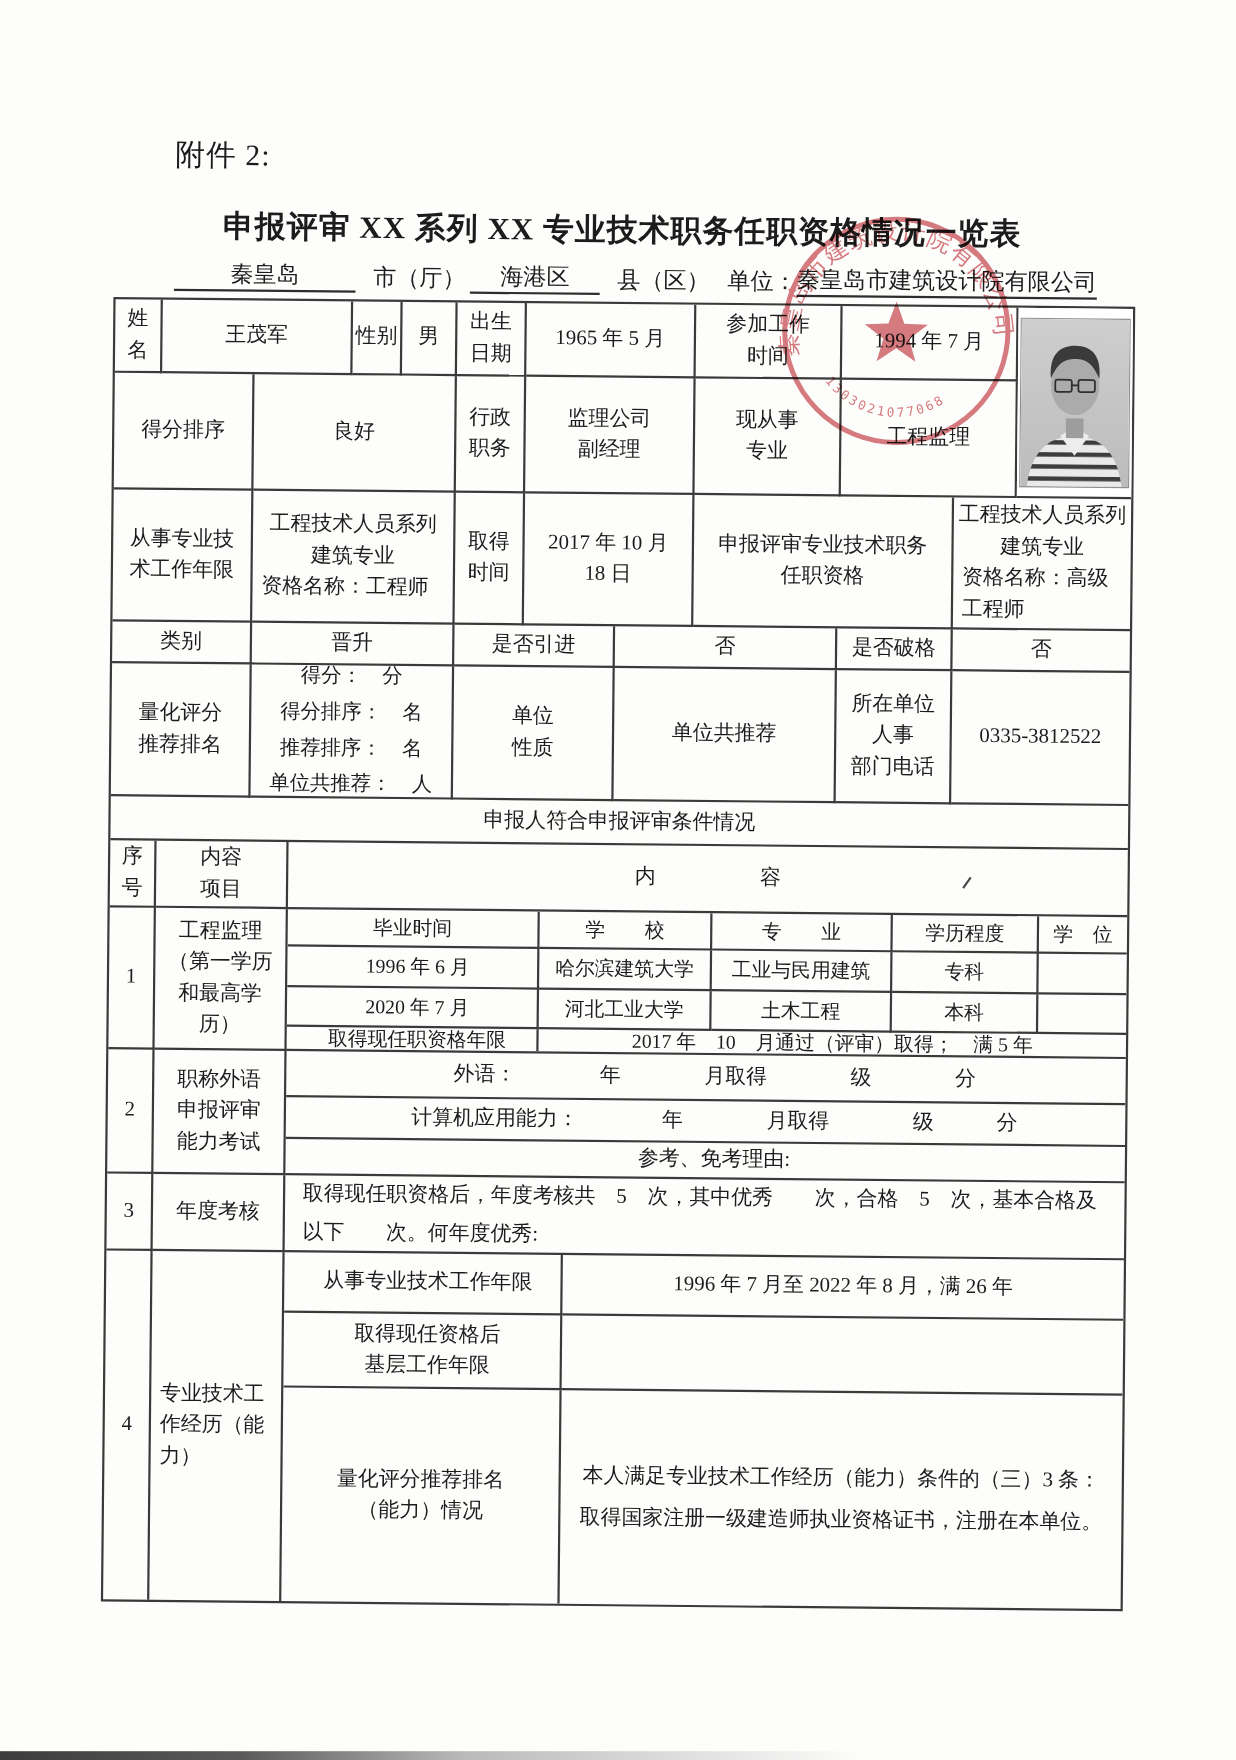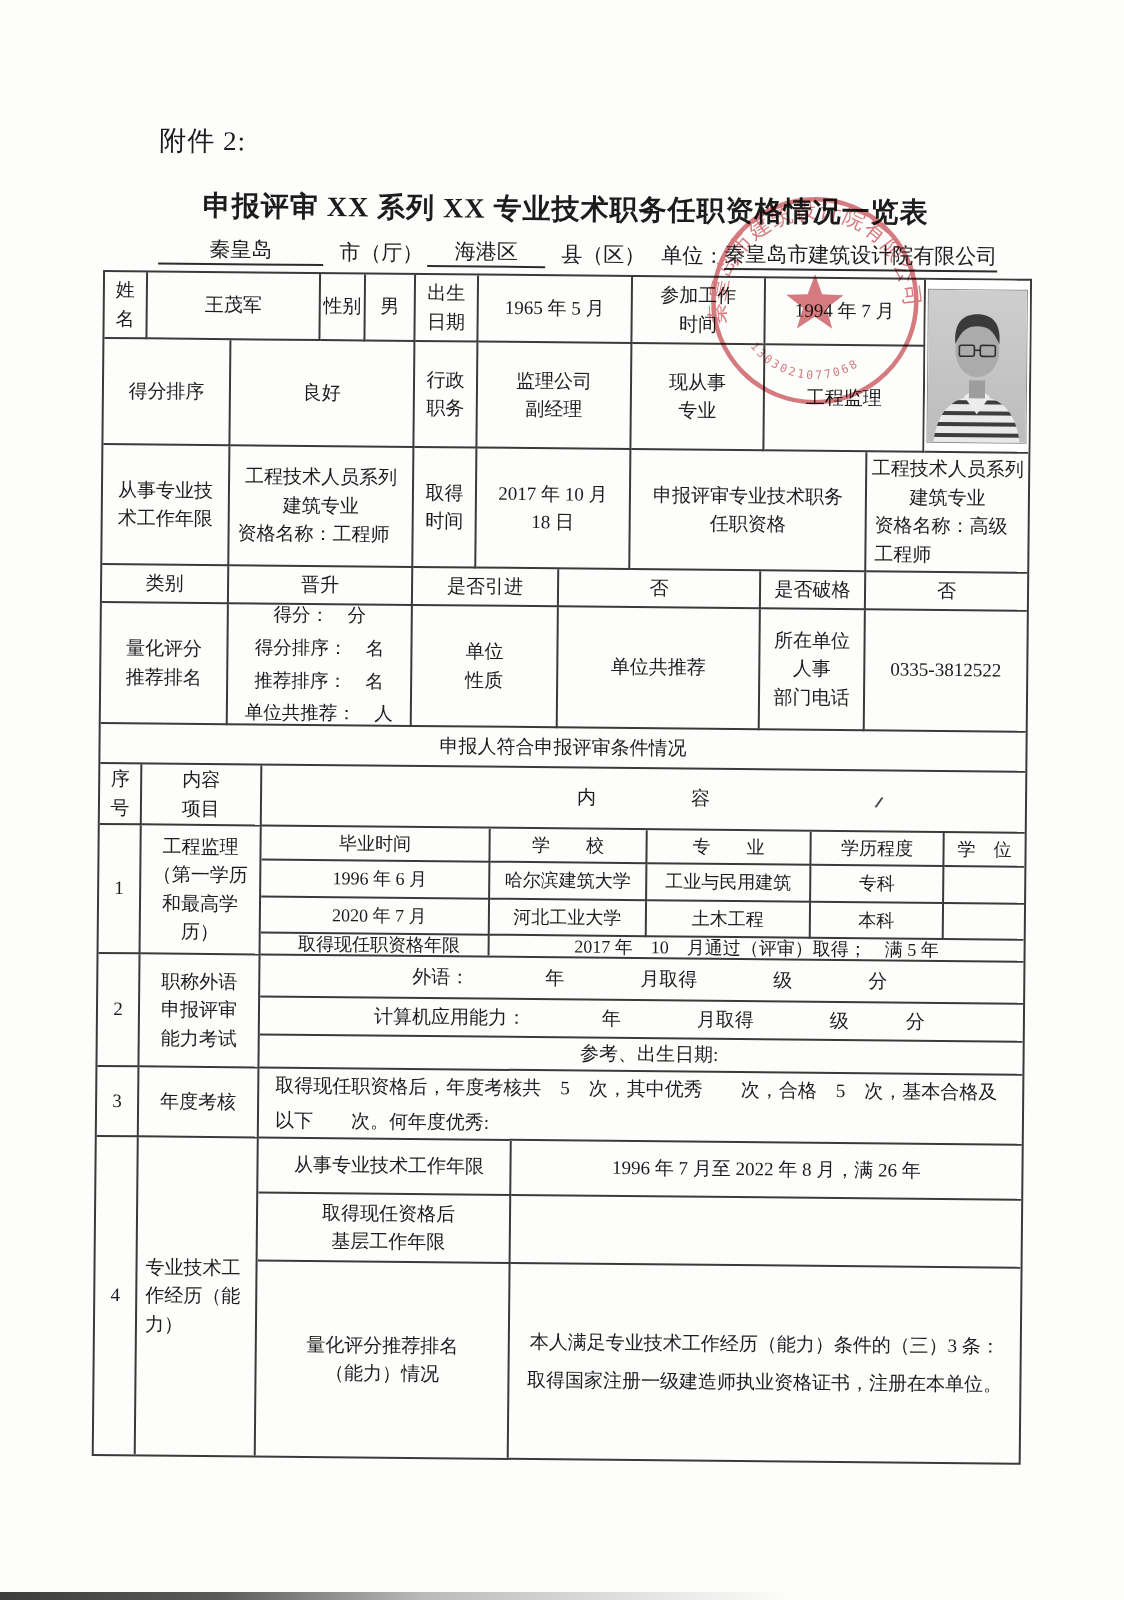--- a/index.html
+++ b/index.html
@@ -352,21 +352,21 @@
                 <span>外语：　　　　年　　　　月取得　　　　级　　　　分</span>
               </div>
             </div>
           <div class="s-row" style="height:38px">
               <div class="sc last al exam-line">
                 <span>计算机应用能力：　　　　年　　　　月取得　　　　级　　　分</span>
               </div>
             </div>
           <div class="s-row s-grow">
               <div class="sc last nb al exam-line">
-                <span>参考、出生日期:</span>
+                <span>参考、免考理由:</span>
               </div>
             </div>
         </div>
       </div>
 
       <div class="t-row" style="height:70px">
         <div class="c num-cell" style="width:42px">
             <span>3</span>
           </div>
         <div class="c" style="width:120px">

